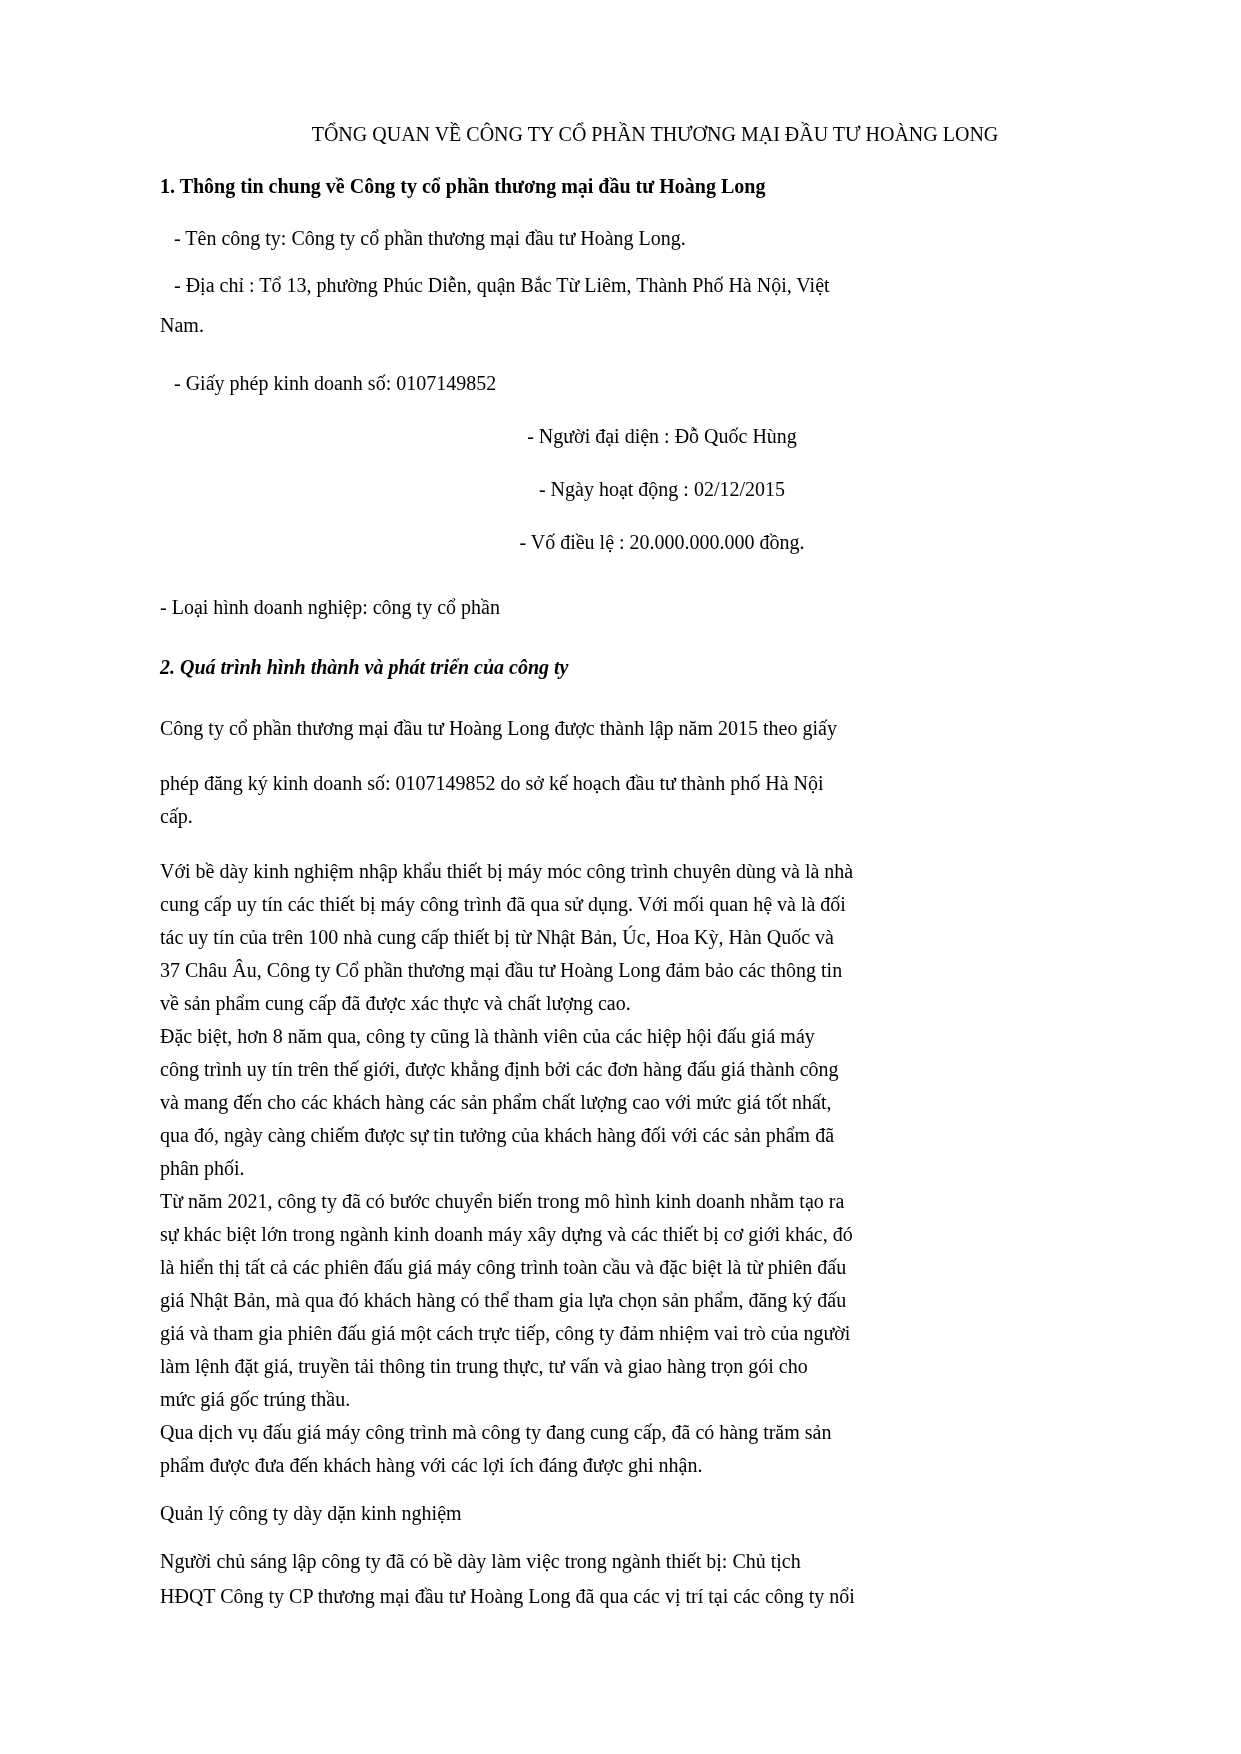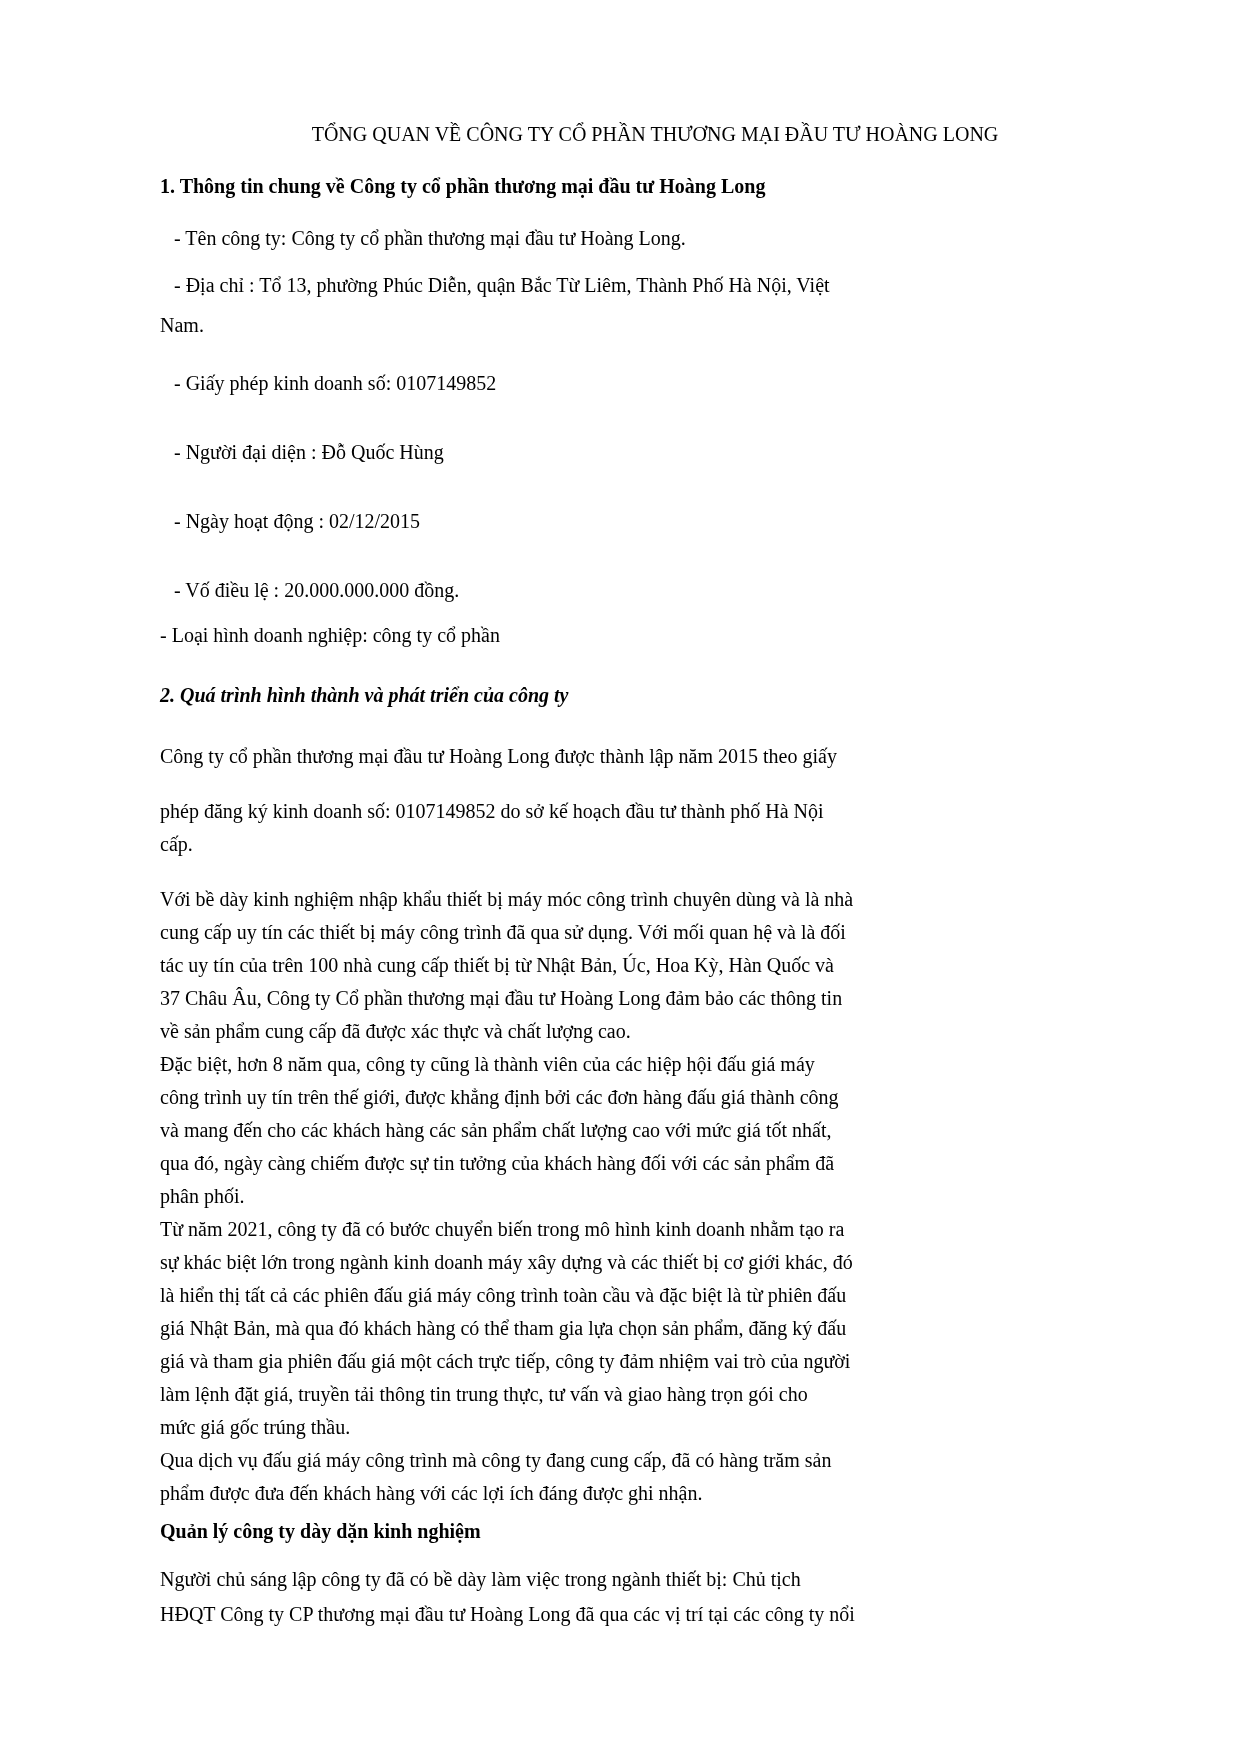--- a/index.html
+++ b/index.html
@@ -28,28 +28,28 @@
     line-height: 33px;
     white-space: nowrap;
   }
   
   .b-title            { text-align: center; margin-top: 0; }
   .b-heading1         { font-weight: bold; margin-top: 19px; }
   .b-list-item        { margin-top: 19px; padding-left: 14px; }
   .b-list-item-tight  { margin-top: 14px; padding-left: 14px; }
   .b-list-cont        { margin-top: 7px; }
   .b-list-item-wide   { margin-top: 25px; padding-left: 14px; }
-  .b-list-item-wider  { margin-top: 36px; padding-left: 14px; }
-  .b-list-item-flush  { margin-top: 12px; font-family: Liberation Serif, serif; }
+  .b-list-item-wider  { margin-top: 20px; padding-left: 14px; text-align: center; }
+  .b-list-item-flush  { margin-top: 32px; font-family: Liberation Serif, serif; }
   .b-heading2         { font-weight: bold; font-style: italic; margin-top: 27px; }
   .b-para-spaced      { margin-top: 28px; }
   .b-para-spaced2     { margin-top: 22px; }
   .b-para-first       { margin-top: 22px; }
   .b-para             { margin-top: 0; }
-  .b-heading3         { font-weight: bold; margin-top: 5px; }
+  .b-heading3         { font-weight: normal; margin-top: 15px; }
   .b-para-loose       { margin-top: 14px; }
   .b-para-loose .line { line-height: 35px; }
 </style>
 </head>
 <body>
 
 <div class="page">
   <div class="doc-body">
       <div class="block b-title">
         <div class="line">TỔNG QUAN VỀ CÔNG TY CỔ PHẦN THƯƠNG MẠI ĐẦU TƯ HOÀNG LONG</div>

